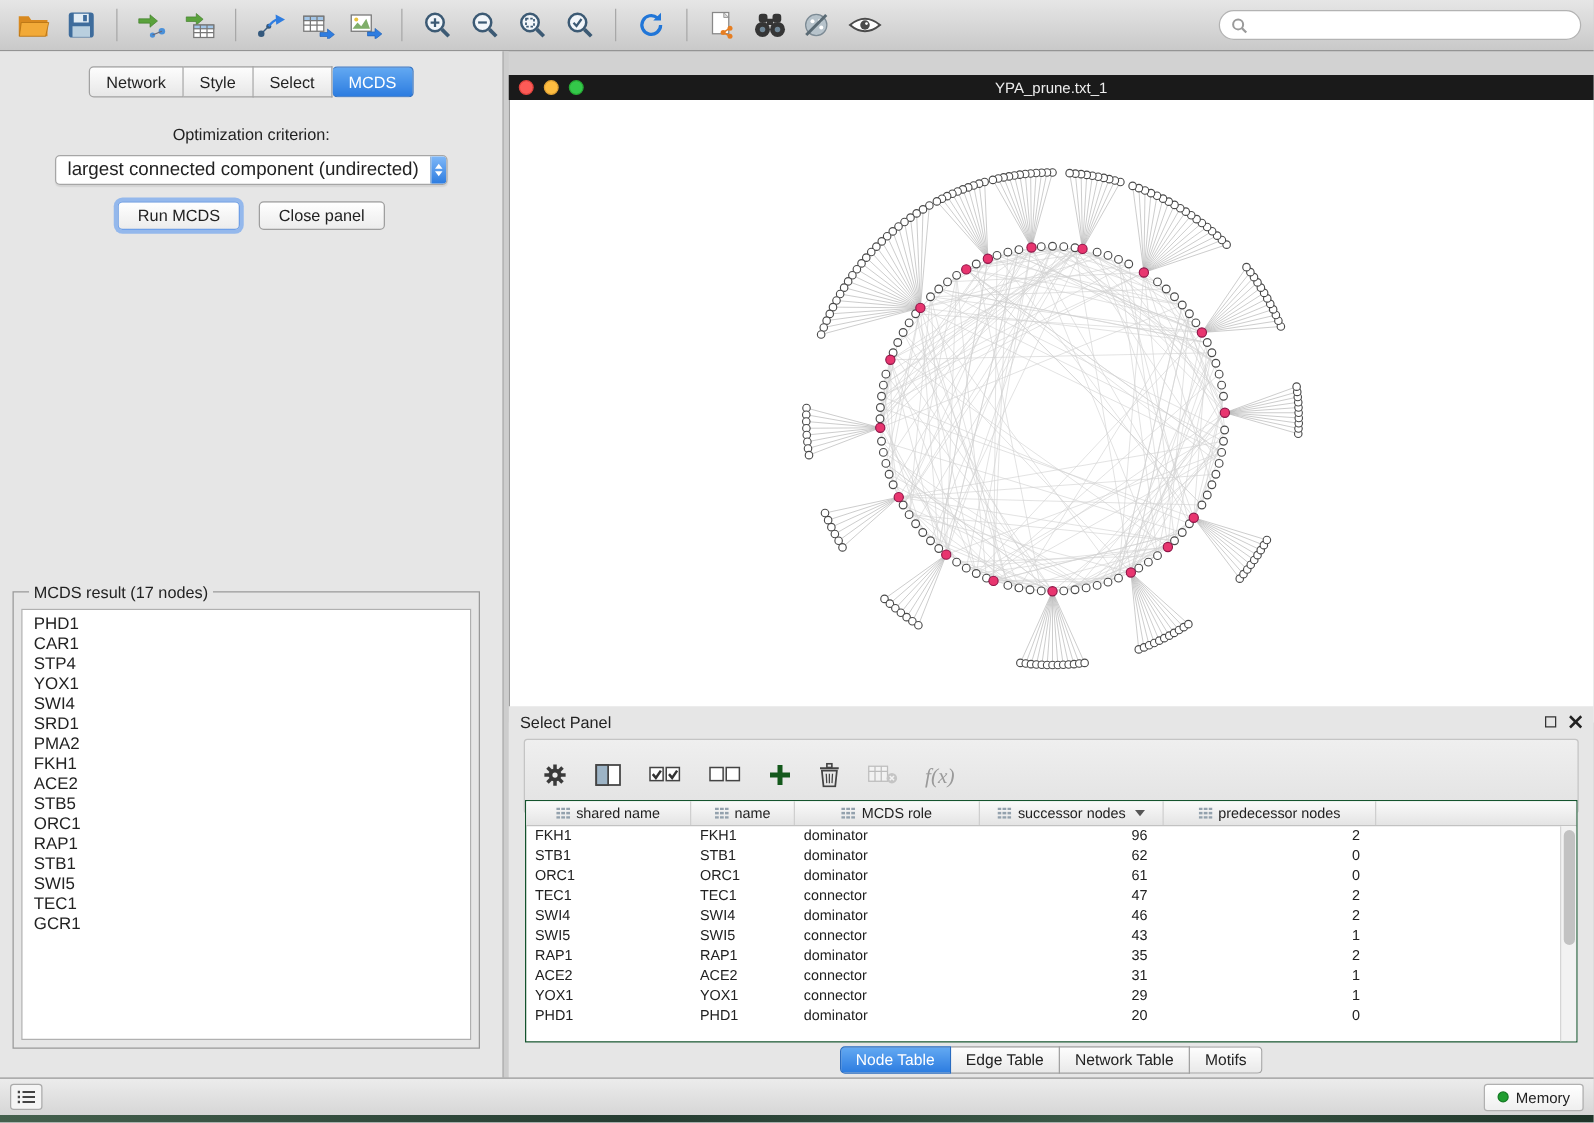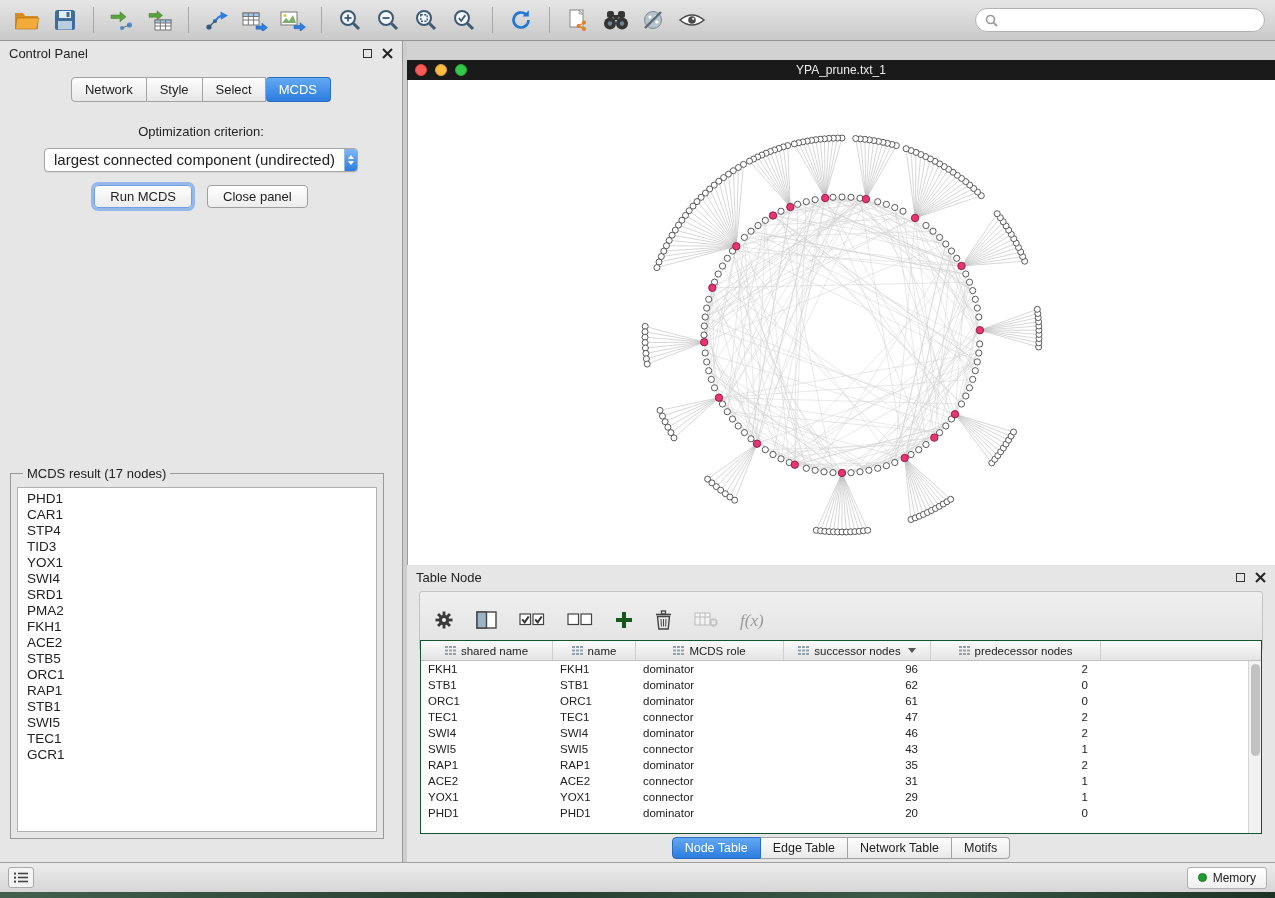--- a/index.html
+++ b/index.html
@@ -249,30 +249,20 @@
   <div id="search-box">
     <svg width="13" height="13" viewBox="0 0 13 13">
         <circle cx="5.5" cy="5.5" r="4" fill="none" stroke="#9a9a9a" stroke-width="1.6"></circle>
         <line x1="8.6" y1="8.6" x2="12" y2="12" stroke="#9a9a9a" stroke-width="1.8"></line>
       </svg>
     <input type="text" placeholder="" style="">
   </div>
 </div>
 
 <div id="control-panel">
-  <div class="panel-titlebar">
-    <span>Control Panel</span>
-    <span class="panel-wctrl">
-      <span class="wbox"></span>
-      <svg class="wx" viewBox="0 0 11 11">
-          <line x1="1" y1="1" x2="10" y2="10" stroke="#222" stroke-width="2"></line>
-          <line x1="10" y1="1" x2="1" y2="10" stroke="#222" stroke-width="2"></line>
-        </svg>
-    </span>
-  </div>
 
   <div id="cp-tabs">
       <div class="cp-tab">Network</div>
       <div class="cp-tab">Style</div>
       <div class="cp-tab">Select</div>
       <div class="cp-tab active">MCDS</div>
     </div>
 
   <div id="opt-label">Optimization criterion:</div>
 
@@ -288,21 +278,20 @@
     <button class="mac-btn" id="run-btn">Run MCDS</button>
     <button class="mac-btn">Close panel</button>
   </div>
 
   <fieldset id="mcds-fieldset">
     <legend>MCDS result (17 nodes)</legend>
     <div id="mcds-list">
         <div class="mcds-item">PHD1</div>
         <div class="mcds-item">CAR1</div>
         <div class="mcds-item">STP4</div>
-        <div class="mcds-item">TID3</div>
         <div class="mcds-item">YOX1</div>
         <div class="mcds-item">SWI4</div>
         <div class="mcds-item">SRD1</div>
         <div class="mcds-item">PMA2</div>
         <div class="mcds-item">FKH1</div>
         <div class="mcds-item">ACE2</div>
         <div class="mcds-item">STB5</div>
         <div class="mcds-item">ORC1</div>
         <div class="mcds-item">RAP1</div>
         <div class="mcds-item">STB1</div>
@@ -956,21 +945,21 @@
           <circle cx="304.3" cy="207.8" r="3.7" fill="#e8356f" stroke="#8e1648" stroke-width="0.9"></circle>
           <circle cx="386.8" cy="384.7" r="3.7" fill="#e8356f" stroke="#8e1648" stroke-width="0.9"></circle>
           <circle cx="526.3" cy="357.6" r="3.7" fill="#e8356f" stroke="#8e1648" stroke-width="0.9"></circle>
         </g>
       </svg>
   </div>
 </div>
 
 <div id="table-panel">
   <div class="panel-titlebar">
-    <span>Table Node</span>
+    <span>Select Panel</span>
     <span class="panel-wctrl">
       <span class="wbox"></span>
       <svg class="wx" viewBox="0 0 11 11">
           <line x1="1" y1="1" x2="10" y2="10" stroke="#222" stroke-width="2"></line>
           <line x1="10" y1="1" x2="1" y2="10" stroke="#222" stroke-width="2"></line>
         </svg>
     </span>
   </div>
 
   <div id="tp-toolbar">

